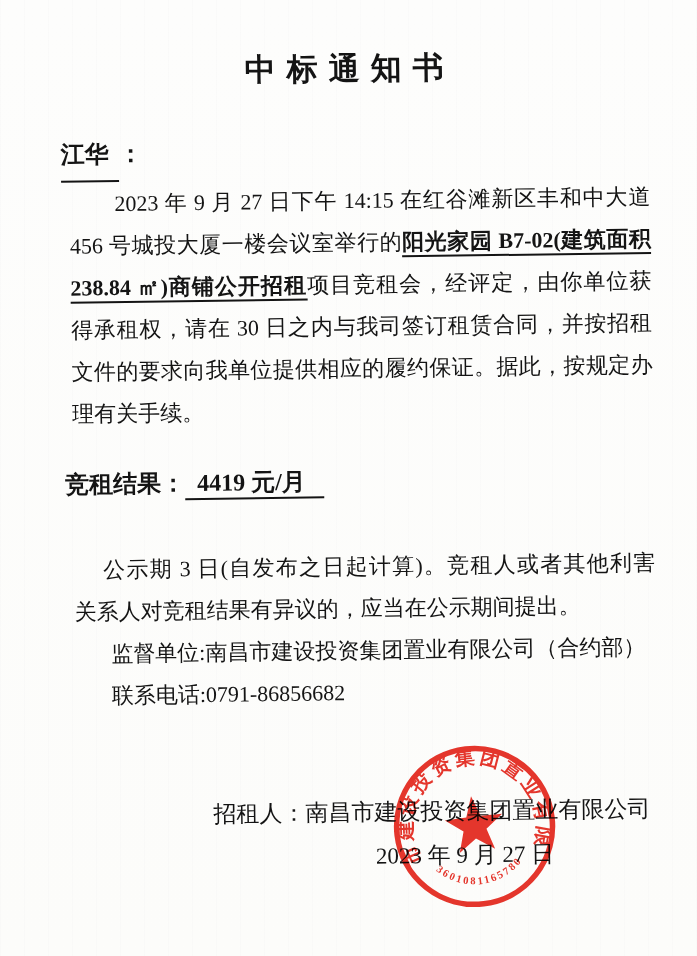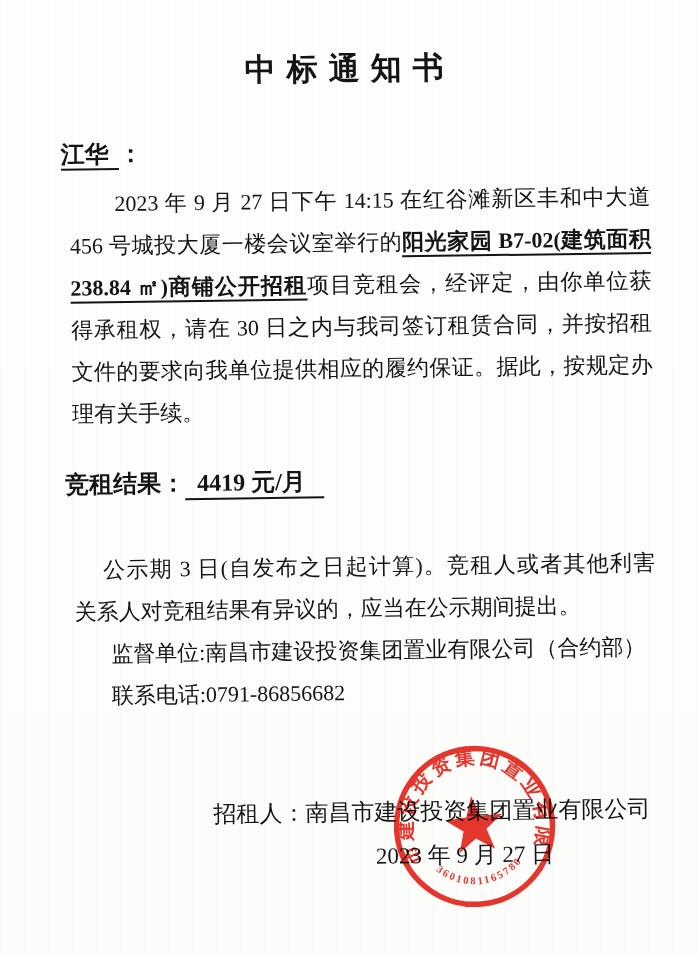--- a/index.html
+++ b/index.html
@@ -31,21 +31,21 @@
   .recipient{
     margin:36px 0 0 64px;
     font-size:24px;
     font-weight:700;
     line-height:42px;
     height:42px;
   }
   .recipient .uname{
     border-bottom:2px solid #141414;
     padding-right:10px;
-    padding-bottom:1px;
+    padding-bottom:13px;
   }
   .para{
     margin:8px 44px 0 72px;
     font-size:22px;
     text-align:justify;
   }
   .line{
     height:42px;
     line-height:42px;
     white-space:nowrap;

